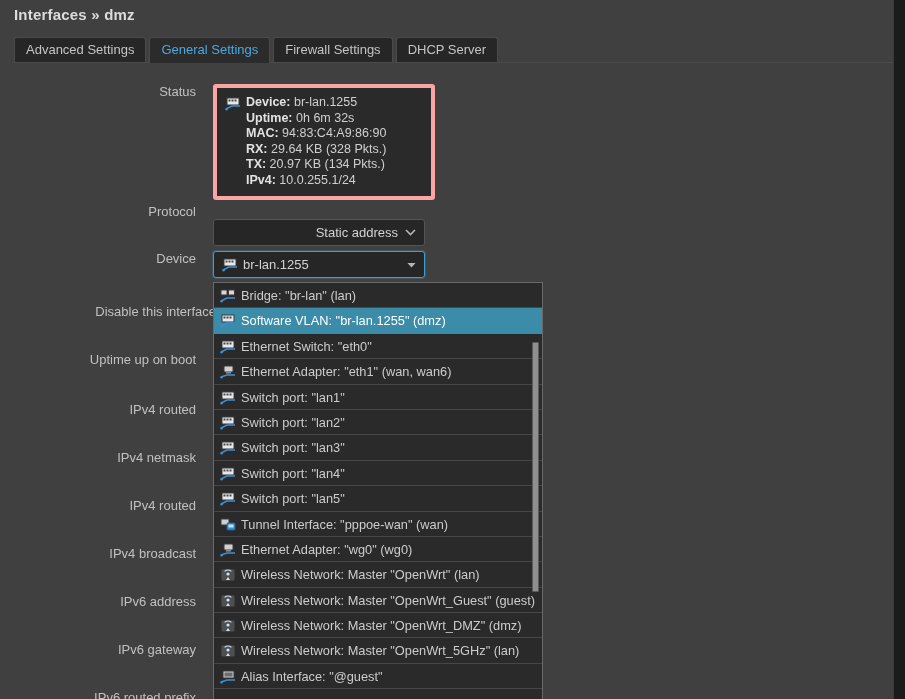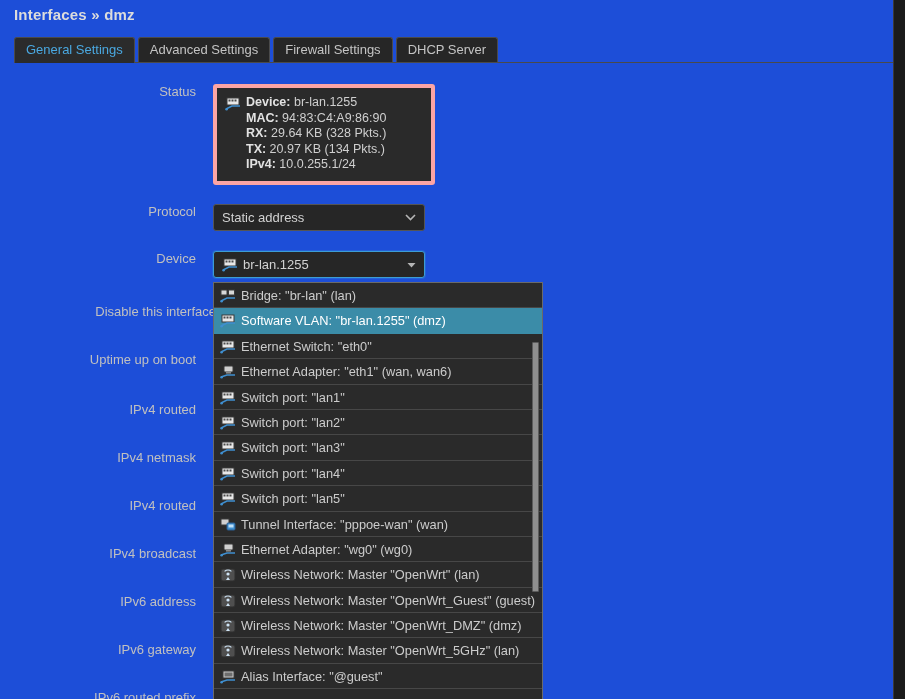--- a/index.html
+++ b/index.html
@@ -6,21 +6,21 @@
   html, body {
     margin: 0; padding: 0;
     width: 905px; height: 699px;
     overflow: hidden;
     background: #1c1c1c;
     font-family: "Liberation Sans", sans-serif;
   }
   #page {
     position: relative;
     width: 905px; height: 699px;
-    background: #1d4ed8;
+    background: #404040;
     color: #c8c8c8;
     overflow: hidden;
   }
   
   .right-gutter {
     position: absolute; top: 0; right: 0;
     width: 12px; height: 699px;
     background: #1b1b1b;
     border-left: 1px solid #3a3a3a;
   }
@@ -193,22 +193,22 @@
 </head>
 <body>
 
 <div id="page">
 
   <div class="right-gutter"></div>
 
   <div class="page-title">Interfaces » dmz</div>
 
   <div class="tabs" id="tabs">
+      <div class="tab">Advanced Settings</div>
       <div class="tab active">General Settings</div>
-      <div class="tab">Advanced Settings</div>
       <div class="tab">Firewall Settings</div>
       <div class="tab">DHCP Server</div>
     </div>
 
   <div class="form" id="form">
       <div class="row" style="position: absolute; left: 0px; top: 8px; width: 893px;">
         <div class="row-label">Status</div>
         <div class="row-field"></div>
       </div>
       <div class="row" style="position: absolute; left: 0px; top: 128px; width: 893px;">
@@ -264,29 +264,30 @@
           <rect x="2" y="1" width="12" height="7" fill="#e8e8e8" stroke="#3a3a3a"></rect>
           <rect x="3.5" y="2.5" width="2" height="2" fill="#4a4a4a"></rect>
           <rect x="6.5" y="2.5" width="2" height="2" fill="#4a4a4a"></rect>
           <rect x="9.5" y="2.5" width="2" height="2" fill="#4a4a4a"></rect>
           <path d="M1 12 L7 9 L15 9" stroke="#3f8fd0" fill="none" stroke-width="1.4"></path>
           <circle cx="1.6" cy="12.2" r="1.3" fill="#3f8fd0"></circle>
         </svg>
       </span>
       <div id="status-lines">
           <div class="status-line"><b>Device:</b><span> br-lan.1255</span></div>
+          <div class="status-line"><b>Uptime:</b><span> 0h 6m 32s</span></div>
           <div class="status-line"><b>MAC:</b><span> 94:83:C4:A9:86:90</span></div>
           <div class="status-line"><b>RX:</b><span> 29.64 KB (328 Pkts.)</span></div>
           <div class="status-line"><b>TX:</b><span> 20.97 KB (134 Pkts.)</span></div>
           <div class="status-line"><b>IPv4:</b><span> 10.0.255.1/24</span></div>
         </div>
     </div>
   </div>
 
-  <div style="position:absolute;left:213px;top:204px;">
+  <div style="position:absolute;left:213px;top:219px;text-align:right;">
     <div class="select">
       <span>Static address</span>
       <span class="chev">
         <svg width="11" height="7" viewBox="0 0 11 7">
           <path d="M1 1 L5.5 5.5 L10 1" stroke="#b5b5b5" stroke-width="1.6" fill="none"></path>
         </svg>
       </span>
     </div>
   </div>
 

